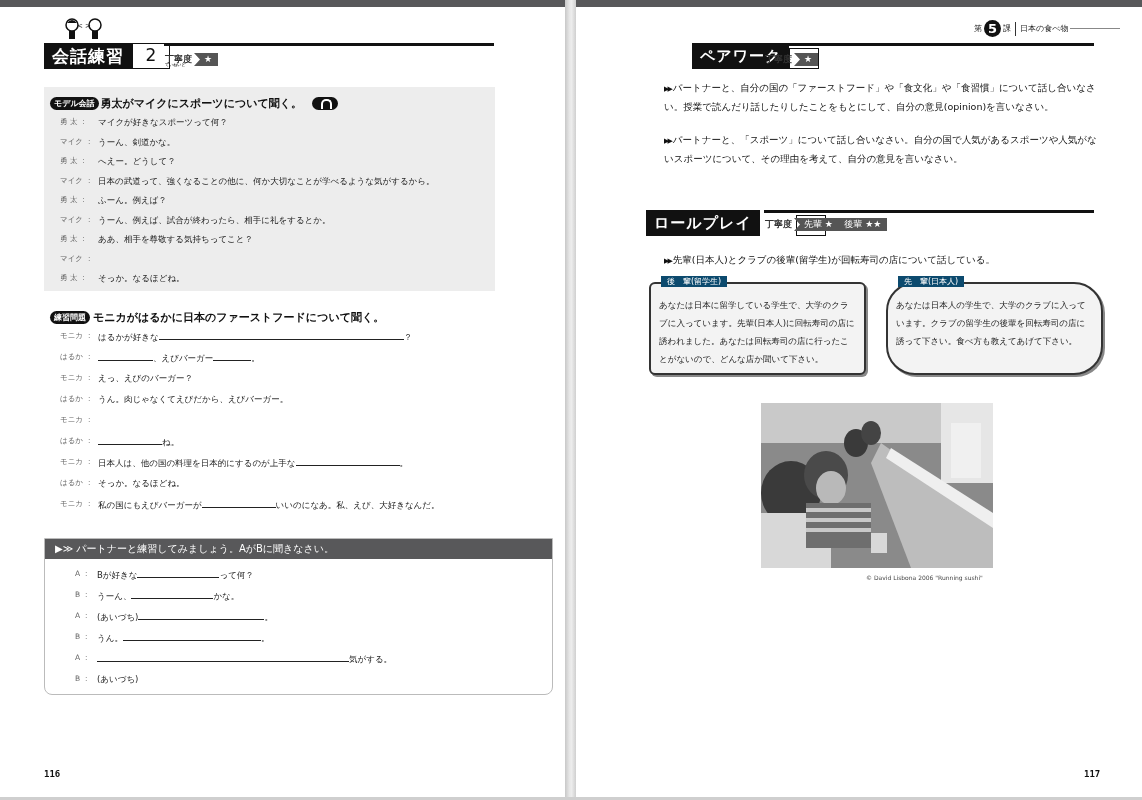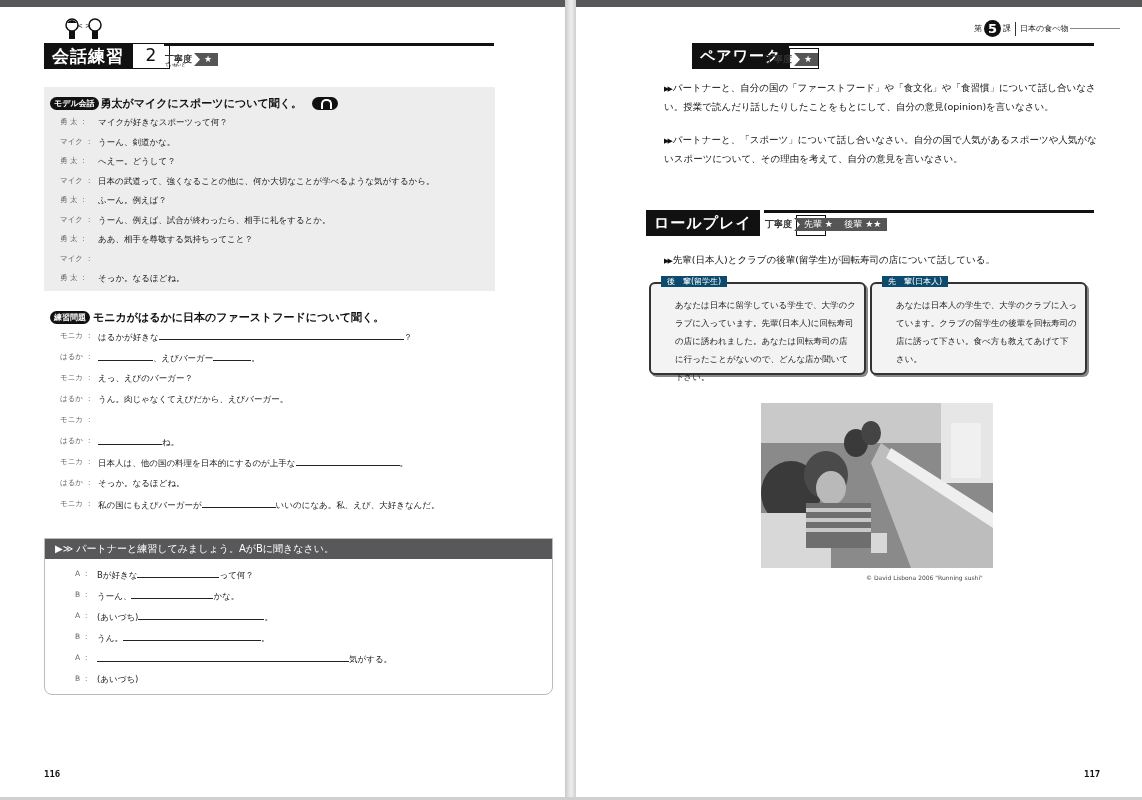--- a/index.html
+++ b/index.html
@@ -50,21 +50,21 @@
   .chapter { position: absolute; top: 13px; left: 398px; display: flex; align-items: center; font-size: 8px; color: #222; }
   .chapter .circle { width: 17px; height: 17px; border-radius: 50%; background: #111; color: #fff; font-weight: bold; font-size: 13px; text-align: center; line-height: 17px; margin: 0 2px; }
   .chapter .bar { width: 1px; height: 14px; background: #333; margin: 0 4px; }
   .chapter .line { width: 50px; height: 1px; background: #888; margin-left: 2px; }
 
   .bullet { position: absolute; left: 88px; width: 440px; font-size: 9.5px; line-height: 17px; color: #111; }
   .bullet .arrow { font-size: 7px; letter-spacing: -2px; margin-right: 2px; }
 
   .card { position: absolute; top: 275px; width: 217px; height: 93px; border: 2px solid #333; border-radius: 6px; background: #f3f3f3; box-shadow: 2px 2px 0 #888; }
   .card-tab { position: absolute; top: -8px; left: 10px; background: #0c4a6e; color: #fff; font-size: 8px; padding: 0 6px; height: 11px; line-height: 11px; }
-  .card-body { padding: 12px 8px 0 24px; font-size: 8.5px; line-height: 18px; color: #222; }
+  .card-body { padding: 12px 8px 0 8px; font-size: 8.5px; line-height: 18px; color: #222; }
 
   .photo { position: absolute; left: 185px; top: 396px; width: 232px; height: 165px; overflow: hidden; background: #777; }
   .credit { position: absolute; left: 290px; top: 567px; font-size: 6px; color: #444; }
 
   .page-num { position: absolute; top: 762px; font-size: 9px; font-weight: bold; color: #111; font-family: "DejaVu Sans Mono", monospace; }
 </style>
 </head>
 <body>
 
 <div class="topbar-left"></div>
@@ -250,21 +250,21 @@
     <span class="pol-tag">先輩 ★    後輩 ★★</span>
   </div>
   <div class="bullet" style="top:244px;">
     <span class="arrow">▶▶</span><span>先輩(日本人)とクラブの後輩(留学生)が回転寿司の店について話している。</span>
   </div>
 
   <div class="card" style="left:73px;">
     <div class="card-tab">後　輩(留学生)</div>
     <div class="card-body">あなたは日本に留学している学生で、大学のクラブに入っています。先輩(日本人)に回転寿司の店に誘われました。あなたは回転寿司の店に行ったことがないので、どんな店か聞いて下さい。</div>
   </div>
-  <div class="card" style="left:294px;">
+  <div class="card" style="left:310px;border-radius:29px;">
     <div class="card-tab">先　輩(日本人)</div>
     <div class="card-body">あなたは日本人の学生で、大学のクラブに入っています。クラブの留学生の後輩を回転寿司の店に誘って下さい。食べ方も教えてあげて下さい。</div>
   </div>
 
   <div class="photo">
     <svg width="232" height="165" viewBox="0 0 232 165">
       <rect width="232" height="165" fill="#8a8a8a"></rect>
       <rect x="0" y="0" width="232" height="40" fill="#c9c9c9"></rect>
       <rect x="180" y="0" width="52" height="80" fill="#e6e6e6"></rect>
       <polygon points="120,40 232,120 232,165 150,165 110,60" fill="#bdbdbd"></polygon>

